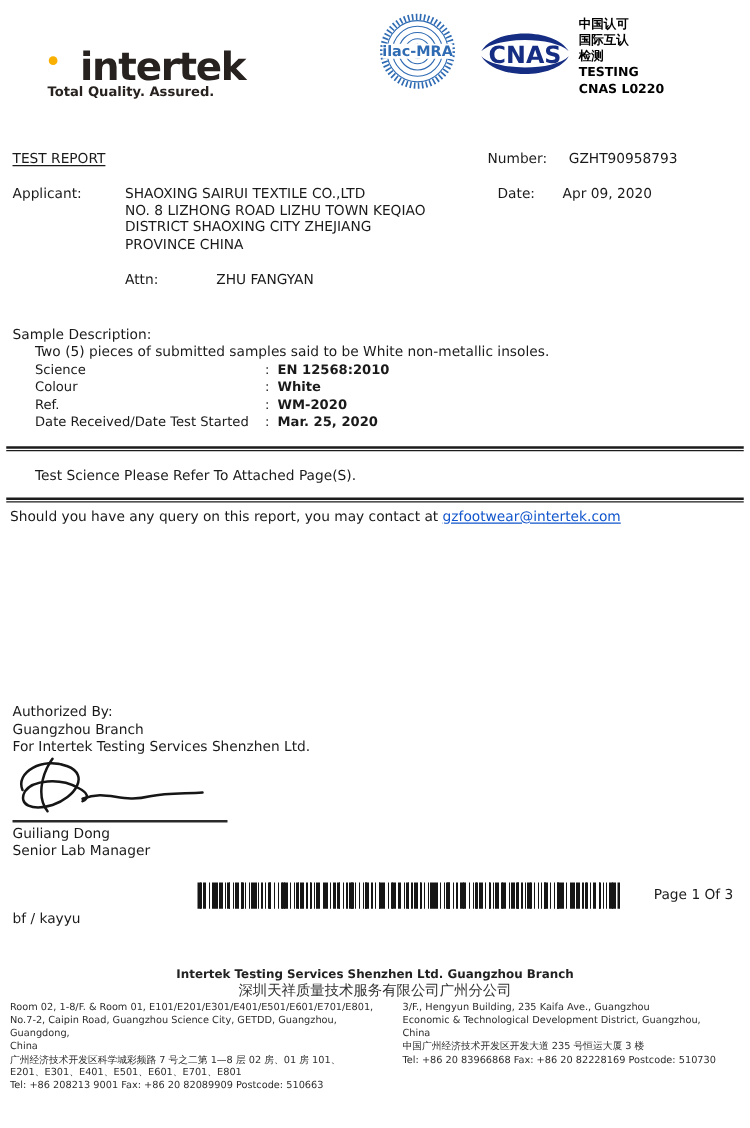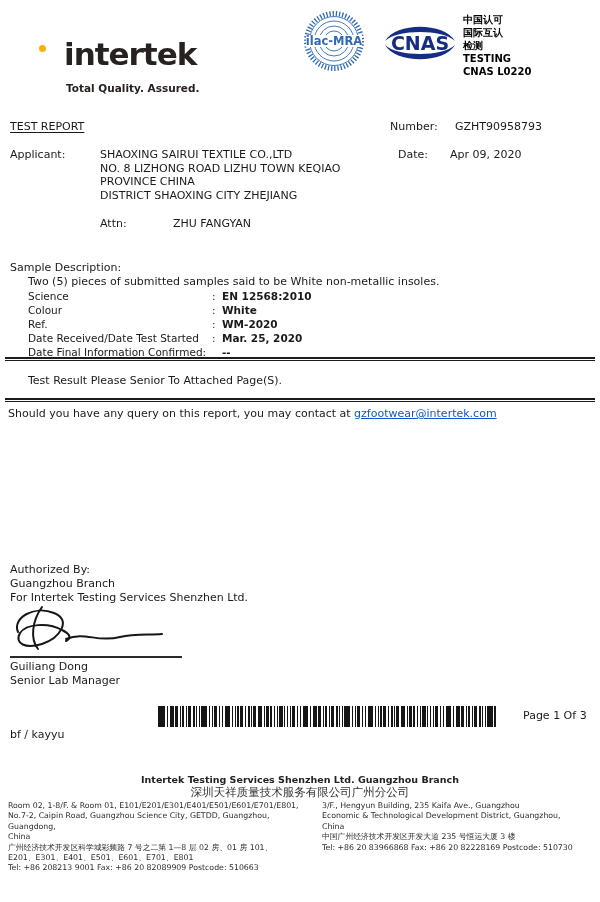--- a/index.html
+++ b/index.html
@@ -9,21 +9,21 @@
     font-family:"DejaVu Sans","Liberation Sans",sans-serif;
     font-size:11px;color:#1a1a1a;
   }
   .abs{position:absolute;}
 
   
   .logo-wrap{left:36px;top:34px;width:200px;height:44px;}
   .logo-text{font-size:31px;font-weight:bold;letter-spacing:-1px;color:#27221f;line-height:40px;margin-left:28px;}
   .logo-dot{position:absolute;left:3px;top:11px;width:7px;height:7px;border-radius:50%;
             box-shadow:0 0 0 1.5px #fff;}
-  .tagline{left:38px;top:82px;font-size:10.5px;font-weight:bold;color:#27221f;margin-left:28px;}
+  .tagline{left:38px;top:68px;font-size:10.5px;font-weight:bold;color:#27221f;}
   .ilac{left:303px;top:10px;}
   .cnas{left:381px;top:20px;}
   .accred{left:463px;top:13px;font-size:10px;font-weight:bold;line-height:13px;color:#000;}
 
   
   .title{left:10px;top:120px;text-decoration:underline;text-underline-offset:2px;}
   .num-label{left:390px;top:120px;}
   .num-value{left:455px;top:120px;}
   .app-label{left:10px;top:148px;}
   .app-lines{left:100px;top:148px;line-height:13.5px;}
@@ -109,22 +109,22 @@
 </div>
 
 <div class="abs title">TEST REPORT</div>
 <div class="abs num-label">Number:</div>
 <div class="abs num-value">GZHT90958793</div>
 
 <div class="abs app-label">Applicant:</div>
 <div class="abs app-lines">
   <div>SHAOXING SAIRUI TEXTILE CO.,LTD</div>
   <div>NO. 8 LIZHONG ROAD LIZHU TOWN KEQIAO</div>
+  <div>DISTRICT SHAOXING CITY ZHEJIANG</div>
   <div>PROVINCE CHINA</div>
-  <div>DISTRICT SHAOXING CITY ZHEJIANG</div>
 </div>
 <div class="abs date-label">Date:</div>
 <div class="abs date-value">Apr 09, 2020</div>
 
 <div class="abs attn-label">Attn:</div>
 <div class="abs attn-value">ZHU FANGYAN</div>
 
 <div class="abs sample-heading">Sample Description:</div>
 <div class="abs sample-desc">Two (5) pieces of submitted samples said to be White non-metallic insoles.</div>
 
@@ -142,29 +142,24 @@
   <div class="sample-row">
     <span class="lbl">Ref.</span>
     <span class="sep">:</span>
     <span class="val">WM-2020</span>
   </div>
   <div class="sample-row">
     <span class="lbl">Date Received/Date Test Started</span>
     <span class="sep">:</span>
     <span class="val">Mar. 25, 2020</span>
   </div>
-  <div class="sample-row">
-    <span class="lbl">Date Final Information Confirmed:</span>
-    <span class="sep"></span>
-    <span class="val">--</span>
-  </div>
 </div>
 
 <div class="abs rule rule-1"></div>
-<div class="abs result-line">Test Result Please Senior To Attached Page(S).</div>
+<div class="abs result-line">Test Science Please Refer To Attached Page(S).</div>
 <div class="abs rule rule-2"></div>
 
 <div class="abs query-line"><span>Should you have any query on this report, you may contact at </span><a href="#" id="emailLink" style="color: rgb(17, 85, 204);">gzfootwear@intertek.com</a></div>
 
 <div class="abs auth-lines">
   <div>Authorized By:</div>
   <div>Guangzhou Branch</div>
   <div>For Intertek Testing Services Shenzhen Ltd.</div>
 </div>
 

